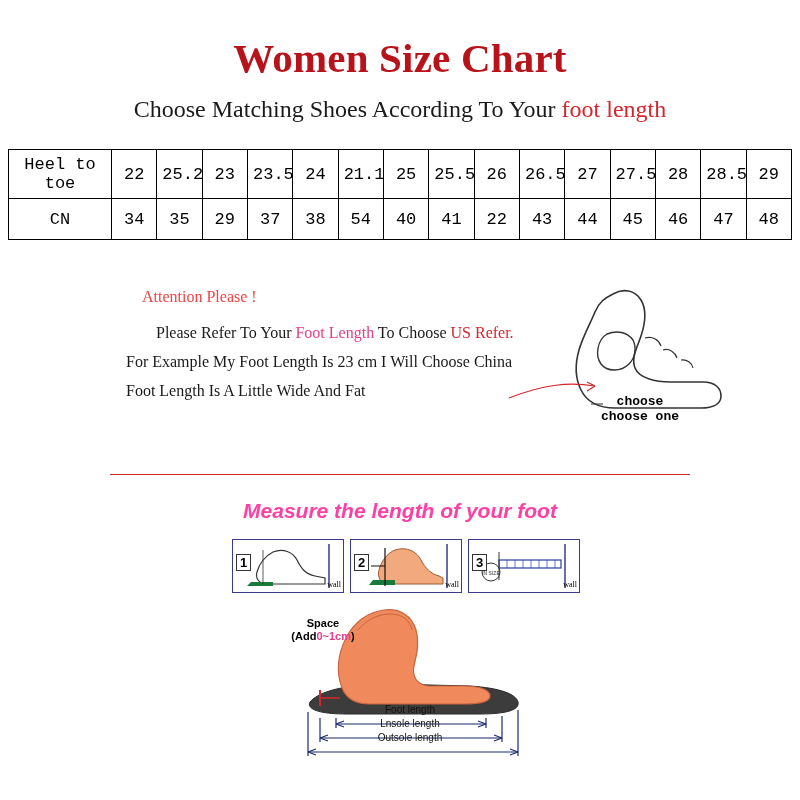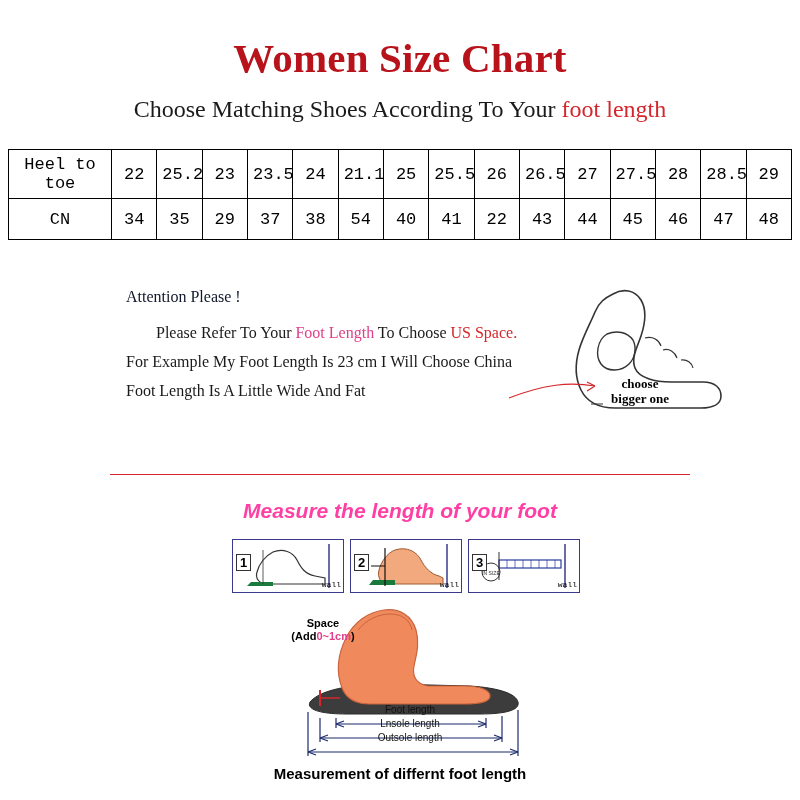--- a/index.html
+++ b/index.html
@@ -65,23 +65,23 @@
   }
 
   
   .attention {
     position: relative;
     margin-top: 48px;
     height: 160px;
   }
   .attention-title {
     position: absolute;
-    left: 126px;
+    left: 142px;
     top: 0px;
-    color: #0f172a;
+    color: #ef4444;
     font-size: 16px;
   }
   .attn-lines {
     position: absolute;
     left: 126px;
     top: 30px;
     font-size: 16px;
     line-height: 29px;
     color: #1a1a1a;
     width: 470px;
@@ -93,24 +93,24 @@
   .foot-sketch {
     position: absolute;
     left: 495px;
     top: -10px;
     width: 260px;
     height: 160px;
   }
   .choose-bigger {
     position: absolute;
     left: 585px;
-    top: 88px;
+    top: 106px;
     font-size: 13px;
     font-weight: bold;
-    font-family: Liberation Serif, serif;
+    font-family: Liberation Mono, monospace;
     line-height: 15px;
     text-align: center;
     width: 110px;
   }
 
   .divider {
     position: absolute;
     left: 110px;
     top: 440px;
     width: 580px;
@@ -157,21 +157,21 @@
     border: 1px solid #333;
     padding: 0 3px;
     background: #fff;
     line-height: 15px;
   }
   .step-wall {
     position: absolute;
     right: 2px;
     bottom: 3px;
     font-size: 8px;
-    font-family: Liberation Mono, monospace;
+    font-family: Liberation Serif, serif;
   }
 
   .diagram {
     position: absolute;
     top: 560px;
     left: 250px;
     width: 320px;
     height: 180px;
   }
 
@@ -255,42 +255,42 @@
         <td>47</td>
         <td>48</td>
       </tr>
     </tbody>
       </table>
   </div>
 
   <div class="attention">
     <div class="attention-title">Attention Please !</div>
     <div class="attn-lines">
-      <div class="indent"><span>Please Refer To Your </span><span class="pink">Foot Length</span><span> To Choose </span><span class="red">US Space.</span></div>
+      <div class="indent"><span>Please Refer To Your </span><span class="pink">Foot Length</span><span> To Choose </span><span class="red">US Refer.</span></div>
       <div>For Example My Foot Length Is 23 cm I Will Choose China</div>
       <div>Foot Length Is A Little Wide And Fat</div>
     </div>
 
     <svg class="foot-sketch" viewBox="0 0 260 160">
       <path d="M118 16 C128 10 140 12 146 22 C152 32 150 46 146 58 C142 70 136 80 140 90
                C144 100 160 104 176 104 L208 104 C220 104 226 110 226 118
                C226 126 218 130 206 130 L120 130 C104 130 92 124 86 112
                C80 100 80 86 84 72 C88 58 96 44 100 34 C104 24 110 20 118 16 Z" fill="none" stroke="#333" stroke-width="1.6"></path>
       <path d="M112 56 C122 52 132 54 138 62 C142 70 140 80 134 86 C126 94 112 94 106 86
                C100 78 102 62 112 56 Z" fill="none" stroke="#333" stroke-width="1.4"></path>
       <path d="M150 60 C158 58 164 62 166 68" fill="none" stroke="#333" stroke-width="1.2"></path>
       <path d="M168 72 C174 70 180 74 182 80" fill="none" stroke="#333" stroke-width="1.2"></path>
       <path d="M186 82 C192 81 197 85 198 90" fill="none" stroke="#333" stroke-width="1.2"></path>
       <path d="M14 120 C50 106 74 104 100 108" fill="none" stroke="#d4262c" stroke-width="1.2"></path>
       <path d="M100 108 L92 104 M100 108 L92 113" fill="none" stroke="#d4262c" stroke-width="1.2"></path>
       <path d="M96 126 L108 126" stroke="#333" stroke-width="1"></path>
     </svg>
     <div class="choose-bigger">
       <span>choose</span><br>
-      <span>bigger one</span>
+      <span>choose one</span>
     </div>
   </div>
 
   <div class="divider"></div>
 
   <div class="measure-title">Measure the length of your foot</div>
 
   <div class="steps">
     <div class="step">
       <div class="step-num">1</div>
@@ -368,15 +368,14 @@
 
   <div class="space-label">
     <span>Space</span><br>
     <span>(Add</span><span class="pinktxt">0~1cm</span><span>)</span>
   </div>
 
   <div class="meas-label" style="left:330px; top:670px; width:160px;">Foot length</div>
   <div class="meas-label" style="left:330px; top:684px; width:160px;">Lnsole length</div>
   <div class="meas-label" style="left:330px; top:698px; width:160px;">Outsole length</div>
 
-  <div class="caption">Measurement of differnt foot length</div>
 
 </div>
 
 </body></html>

